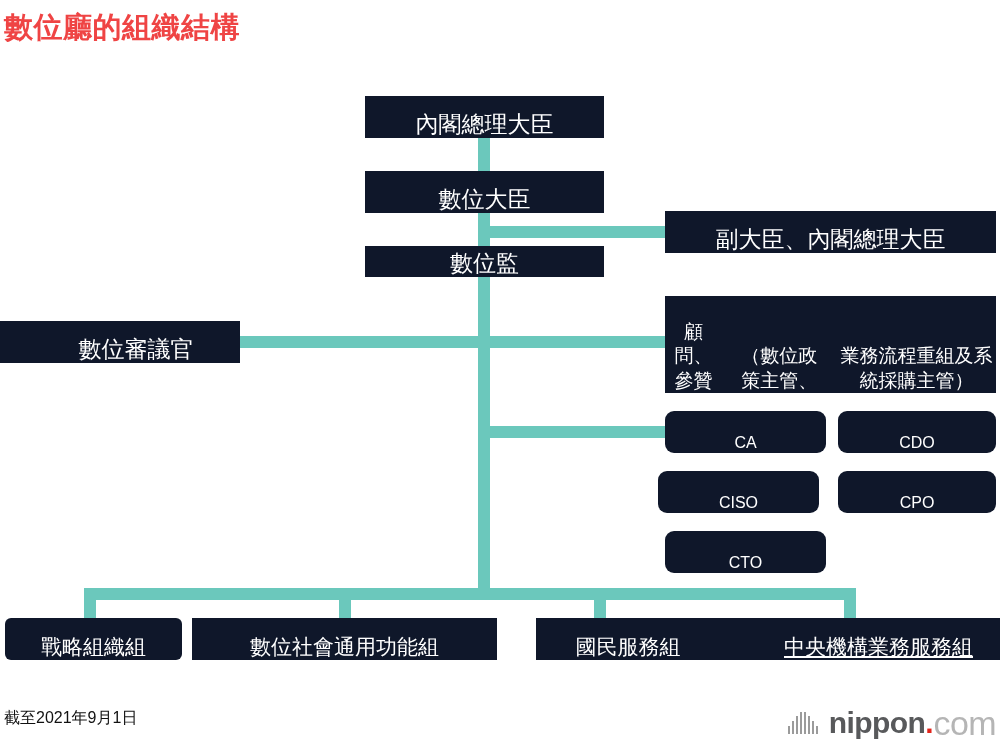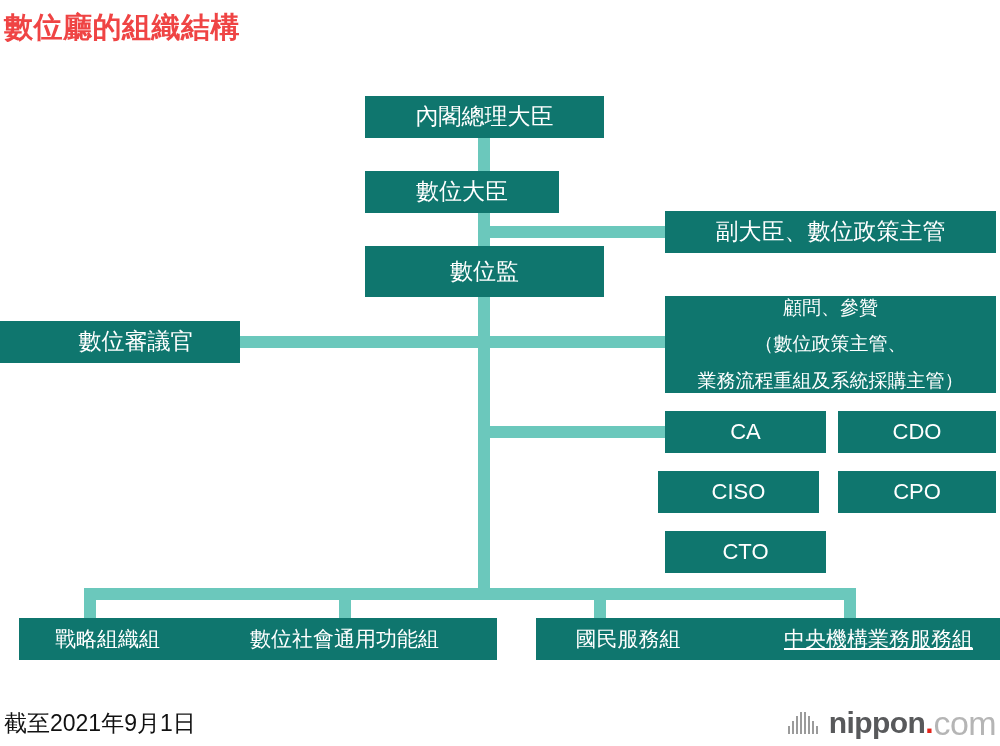--- a/index.html
+++ b/index.html
@@ -26,47 +26,47 @@
     left: 4px;
     top: 8px;
     font-size: 29px;
     font-weight: bold;
     letter-spacing: 0.5px;
     color: #ef4444;
     white-space: nowrap;
   }
   .node {
     position: absolute;
-    background: #0f766e;
+    background: #0f172a;
     color: #ffffff;
     display: flex;
-    align-items: center;
+    align-items: flex-end;
     justify-content: center;
     text-align: center;
     box-sizing: border-box;
     line-height: 1.18;
     z-index: 3;
   }
   .node span { display: block; }
   .n-lg { font-size: 23px; }
-  .n-md { font-size: 22px; }
+  .n-md { font-size: 16px; border-radius: 9px; }
   .n-sm { font-size: 21px; }
   .n-multi { font-size: 19px; line-height: 1.28; }
 
   .conn {
     position: absolute;
     background: #6bc8bc;
     z-index: 1;
   }
 
   .footer-date {
     position: absolute;
     left: 4px;
     top: 708px;
-    font-size: 23px;
+    font-size: 16px;
     color: #111111;
     white-space: nowrap;
   }
   .logo {
     position: absolute;
     right: 4px;
     top: 706px;
     display: flex;
     align-items: center;
     height: 34px;
@@ -122,33 +122,33 @@
 
   <div class="conn" style="left:84px; top:588px; width:12px; height:32px;"></div>
   <div class="conn" style="left:339px; top:588px; width:12px; height:32px;"></div>
   <div class="conn" style="left:594px; top:588px; width:12px; height:32px;"></div>
   <div class="conn" style="left:844px; top:588px; width:12px; height:32px;"></div>
 
   <div class="node n-lg" style="left:365px; top:96px; width:239px; height:42px;">
     <span>內閣總理大臣</span>
   </div>
 
-  <div class="node n-lg" style="left:365px; top:171px; width:194px; height:42px;">
+  <div class="node n-lg" style="left:365px; top:171px; width:239px; height:42px;">
     <span>數位大臣</span>
   </div>
 
-  <div class="node n-lg" style="left:365px; top:246px; width:239px; height:51px;">
+  <div class="node n-lg" style="left:365px; top:246px; width:239px; height:31px;">
     <span>數位監</span>
   </div>
 
   <div class="node n-lg" style="left:665px; top:211px; width:331px; height:42px;">
-    <span>副大臣、數位政策主管</span>
-  </div>
-
-  <div class="node n-multi" style="left:665px; top:296px; width:331px; height:97px; flex-direction:column; justify-content:center;gap:12px;">
+    <span>副大臣、內閣總理大臣</span>
+  </div>
+
+  <div class="node n-multi" style="left:665px; top:296px; width:331px; height:97px; flex-direction:row; justify-content:center;gap:12px;">
     <span>顧問、參贊</span>
     <span>（數位政策主管、</span>
     <span>業務流程重組及系統採購主管）</span>
   </div>
 
   <div class="node n-lg" style="left:0px; top:321px; width:240px; height:42px;padding-left:32px;">
     <span>數位審議官</span>
   </div>
 
   <div class="node n-md" style="left:665px; top:411px; width:161px; height:42px;">
@@ -160,21 +160,21 @@
   <div class="node n-md" style="left:658px; top:471px; width:161px; height:42px;">
     <span>CISO</span>
   </div>
   <div class="node n-md" style="left:838px; top:471px; width:158px; height:42px;">
     <span>CPO</span>
   </div>
   <div class="node n-md" style="left:665px; top:531px; width:161px; height:42px;">
     <span>CTO</span>
   </div>
 
-  <div class="node n-sm" style="left:19px; top:618px; width:177px; height:42px;">
+  <div class="node n-sm" style="left:5px; top:618px; width:177px; height:42px;border-radius:6px;">
     <span>戰略組織組</span>
   </div>
   <div class="node n-sm" style="left:192px; top:618px; width:305px; height:42px;">
     <span>數位社會通用功能組</span>
   </div>
   <div class="node n-sm" style="left:508px; top:618px; width:184px; height:42px;margin-left:28px;">
     <span>國民服務組</span>
   </div>
   <div class="node n-sm" style="left:704px; top:618px; width:349px; height:42px;text-decoration:underline;">
     <span>中央機構業務服務組</span>

